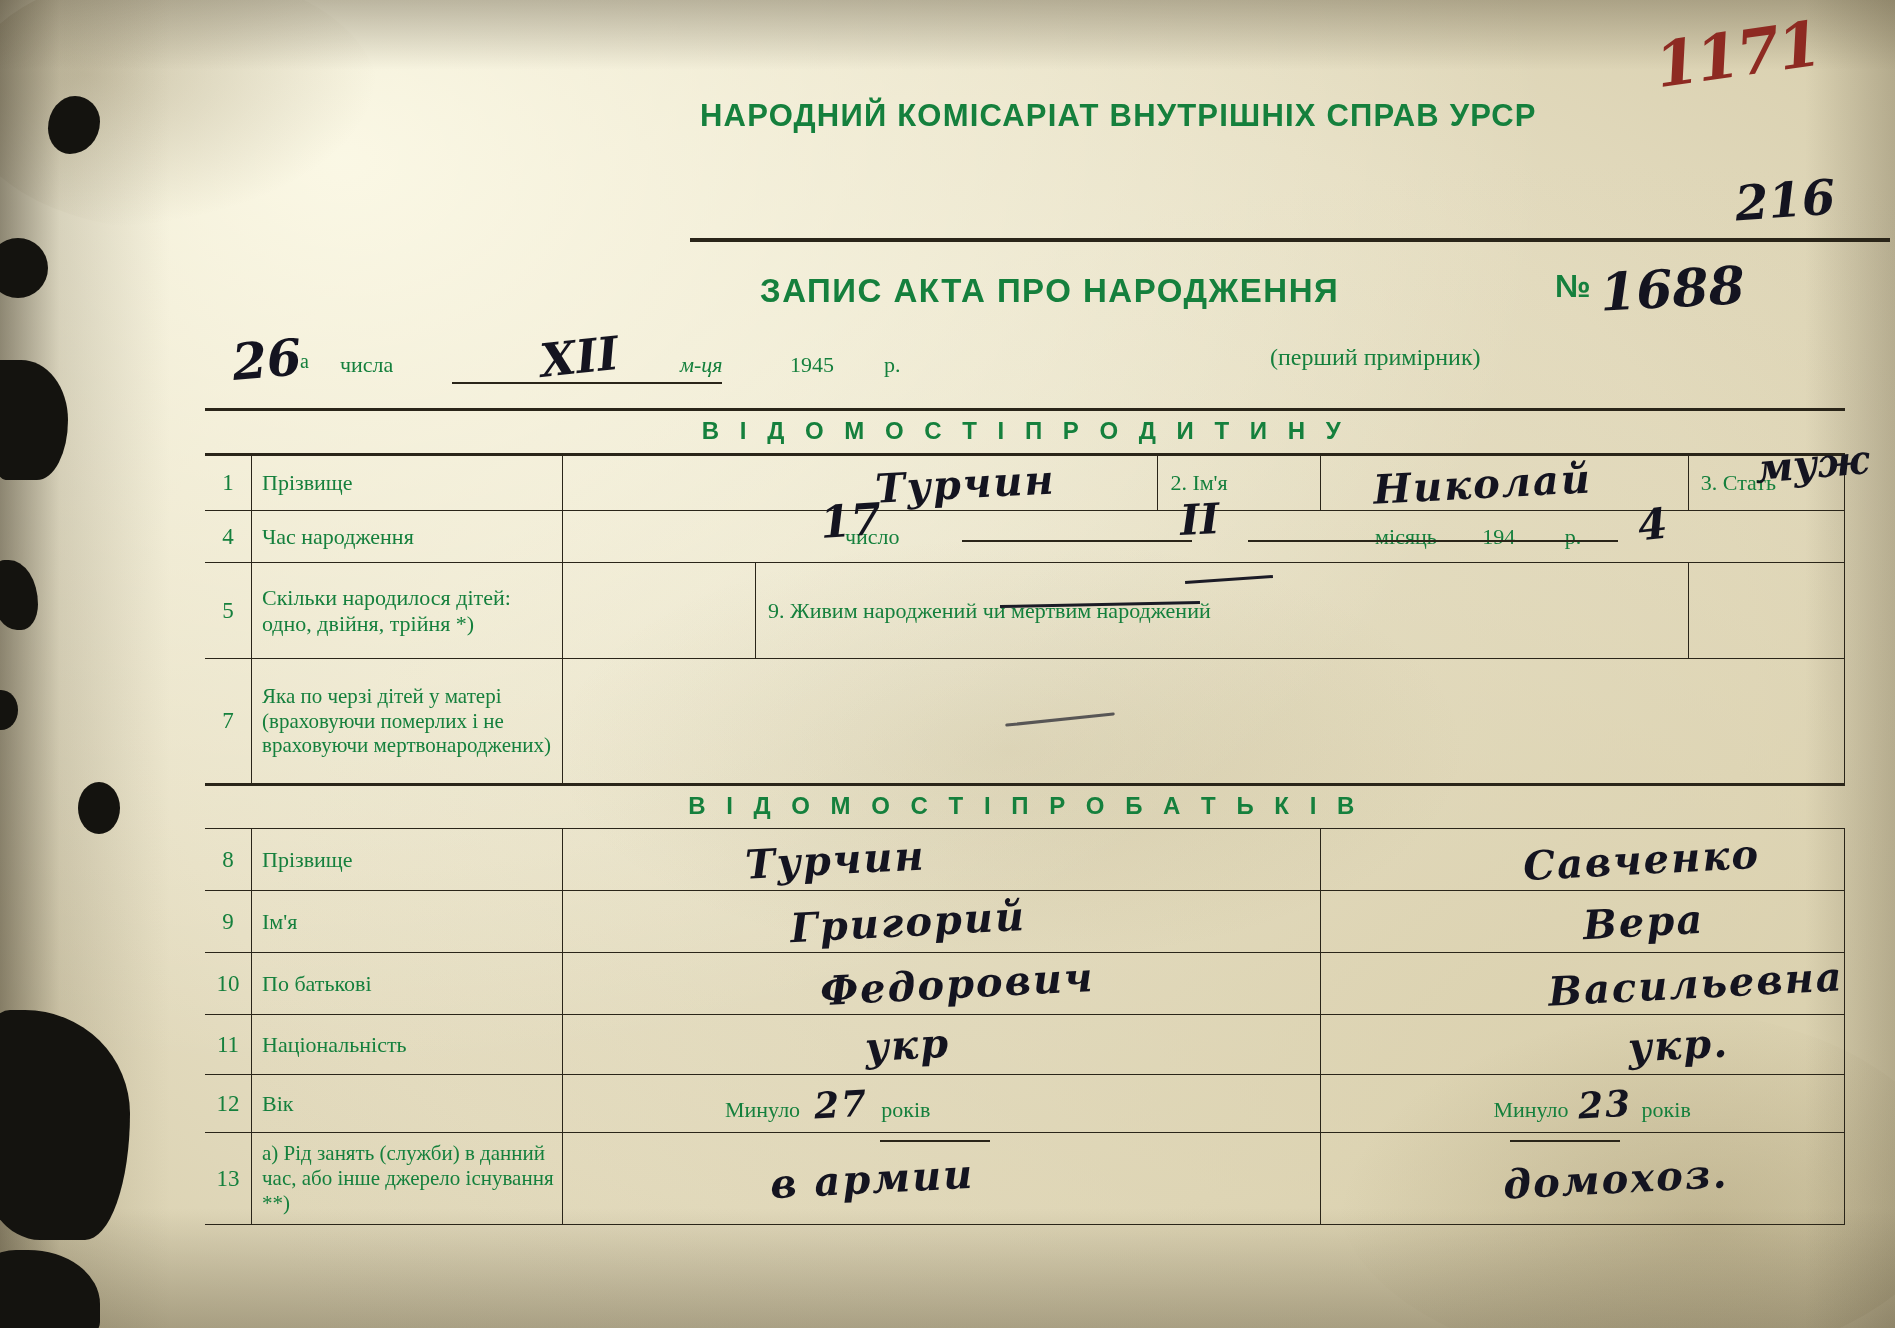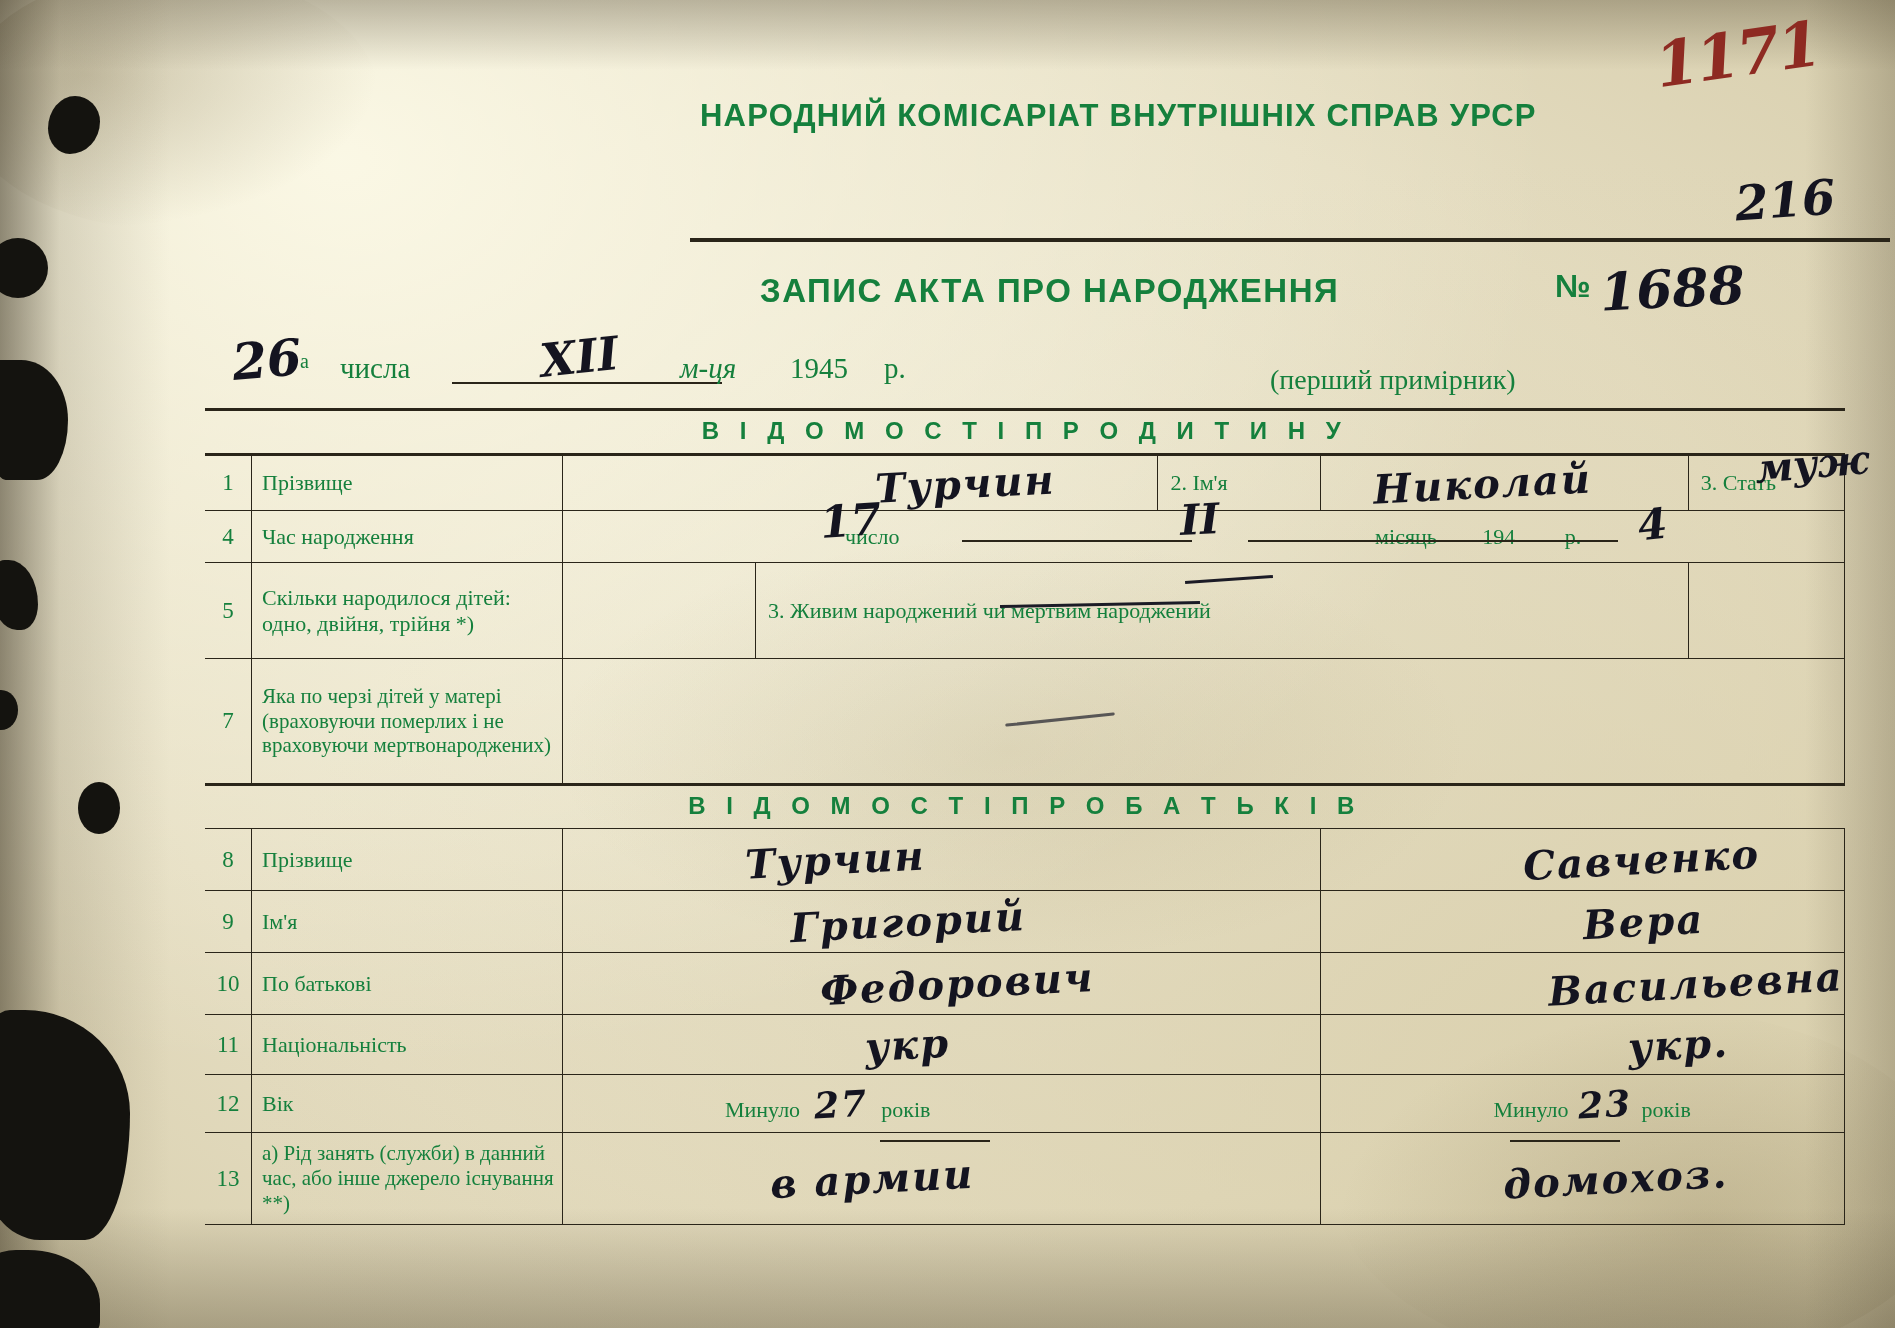--- a/index.html
+++ b/index.html
@@ -95,23 +95,23 @@
   }
   .num-label {
     position: absolute;
     left: 1555px; top: 268px;
     font-size: 32px;
     font-weight: bold;
     font-family: "Liberation Sans", sans-serif;
   }
 
   
-  .dateline { position: absolute; top: 352px; font-size: 29px; }
+  .dateline { position: absolute; top: 352px; font-size: 22px; }
   .copy-note {
-    position: absolute; left: 1270px; top: 364px; font-size: 28px;
+    position: absolute; left: 1270px; top: 344px; font-size: 24px;
   }
   .dash {
     position: absolute;
     height: 2px;
     background: #2a2519;
   }
 
   
   .tbl {
     position: absolute;
@@ -261,21 +261,21 @@
     </tr>
 
     <tr style="height:96px;">
       <td class="rownum printed">5</td>
       <td class="lbl printed">
         <span style="white-space:pre-line;">Скільки народилося дітей:
 одно, двійня, трійня *)</span>
       </td>
       <td class="cell" style="width:180px;"></td>
       <td class="cell printed" colspan="3" style="line-height:1.25;padding-right:8px;">
-        <span>3. Живим народжений чи мертвим народжений</span>
+        <span>9. Живим народжений чи мертвим народжений</span>
       </td>
       <td class="cell"></td>
     </tr>
 
     <tr style="height:126px;">
       <td class="rownum printed">7</td>
       <td class="lbl printed" style="font-size:21px;">Яка по черзі дітей у матері (враховуючи померлих і не враховуючи мертвонароджених)</td>
       <td class="cell" colspan="5"></td>
     </tr>
 

